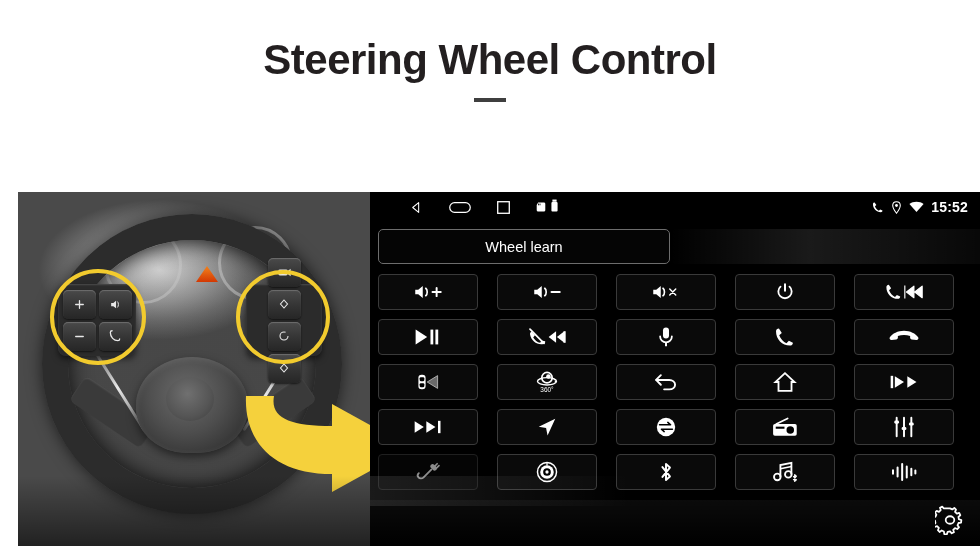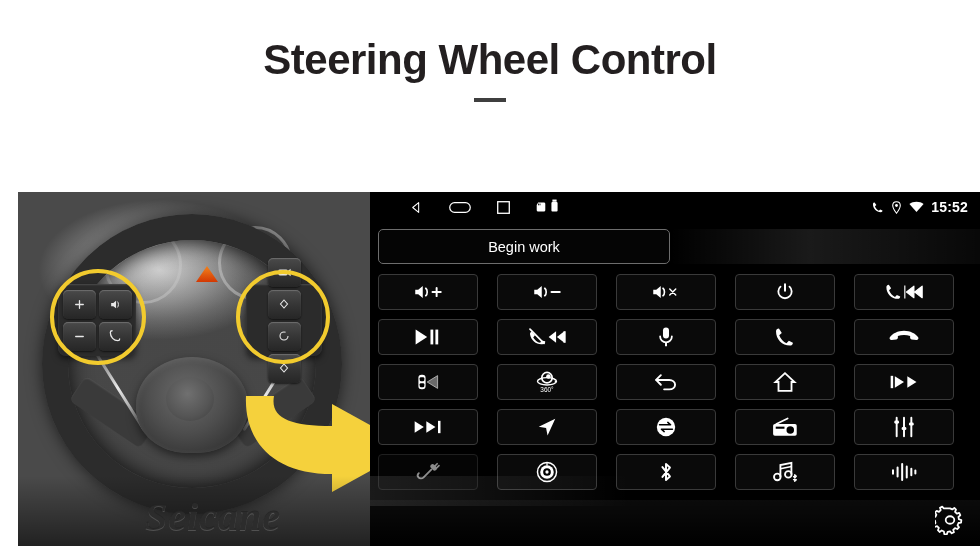--- a/index.html
+++ b/index.html
@@ -246,21 +246,20 @@
     </div>
 
     <div class="hl-circle hl-left"></div>
     <div class="hl-circle hl-right"></div>
 
     <svg class="arrow" viewBox="0 0 175 108">
       <path d="M6 8 C 4 54, 34 86, 92 86 L 92 104 L 172 60 L 92 16 L 92 38 C 50 38, 30 30, 34 8 Z" fill="#f5d13c"></path>
     </svg>
 
     <div class="photo-shadow"></div>
-    <div class="watermark">Seicane</div>
   </div>
 
   <div class="unit">
 
     <div class="statusbar">
       <div class="sb-left">
         <span class="sb-icon">
           <svg width="13" height="13" viewBox="0 0 24 24">
               <path d="M16 3L5 12l11 9z" fill="none" stroke="#fff" stroke-width="1.9" stroke-linejoin="round"></path>
             </svg>
@@ -305,21 +304,21 @@
         </span>
         <span class="sb-icon">
           <svg width="15" height="12" viewBox="0 0 22 16">
               <path d="M11 15.2L0.6 3.6C3.4 1.4 7 0.2 11 0.2s7.6 1.2 10.4 3.4z" fill="#fff"></path>
             </svg>
         </span>
         <span class="sb-time">15:52</span>
       </div>
     </div>
 
-    <div class="learn-btn">Begin work</div>
+    <div class="learn-btn">Wheel learn</div>
     <div class="panel-sheen"></div>
 
     <div class="grid">
 
       <div class="btn">
         <svg width="30" height="20" viewBox="0 0 40 24">
             <path d="M3 9v6h4l6 5V4L7 9H3z" fill="#fff"></path>
             <path d="M17 7c2.6 2 2.6 8 0 10" stroke="#fff" stroke-width="2.2" fill="none" stroke-linecap="round"></path>
             <path d="M26 12h11M31.5 6.5v11" stroke="#fff" stroke-width="2.6" stroke-linecap="round"></path>
           </svg>

